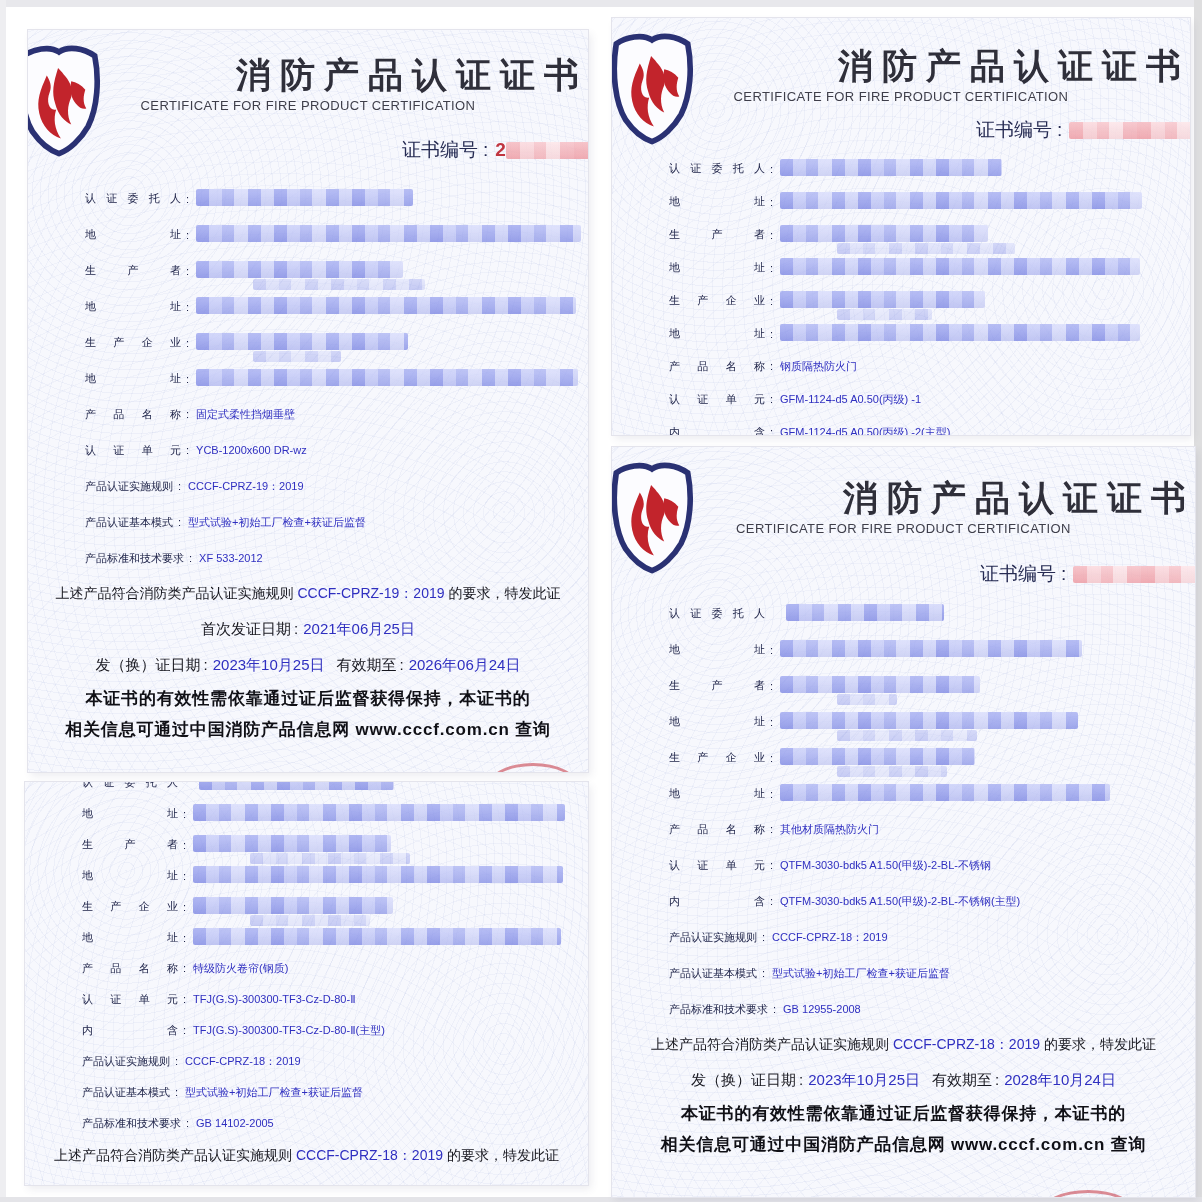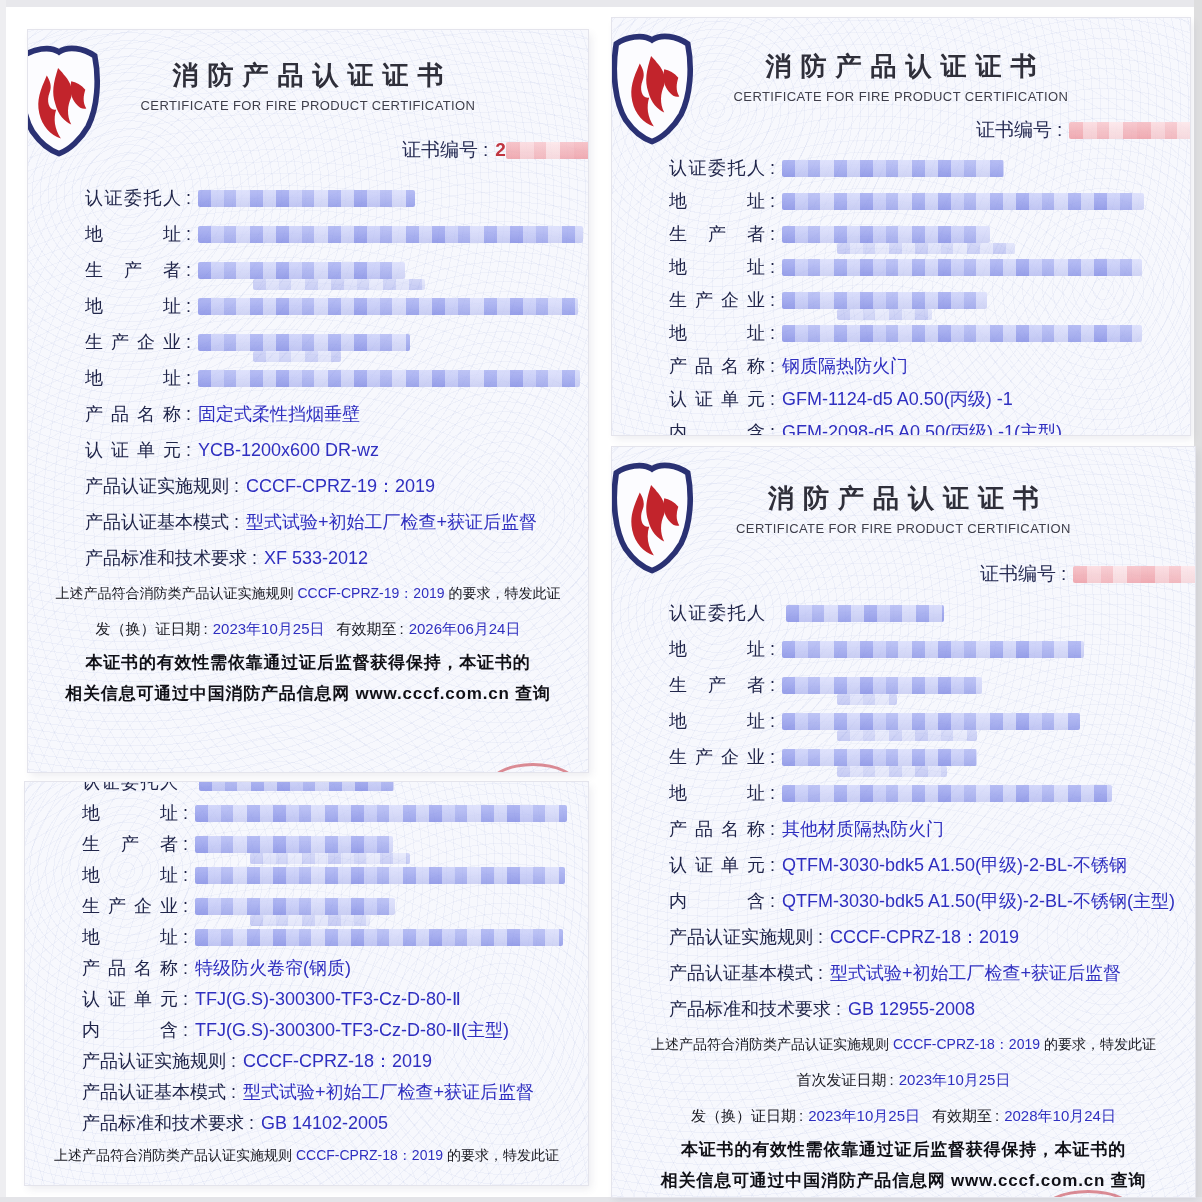--- a/index.html
+++ b/index.html
@@ -23,34 +23,34 @@
   #cert-tl{left:28px;top:30px;width:560px;height:742px;}
   #cert-tr{left:612px;top:18px;width:578px;height:417px;}
   #cert-bl{left:25px;top:782px;width:563px;height:403px;}
   #cert-br{left:612px;top:447px;width:583px;height:750px;}
 
   .logo{position:absolute;top:13px;left:-16px;width:94px;height:114px;}
   #cert-tr .logo,#cert-br .logo{left:-7px;}
 
   .hdr{position:relative;}
   #cert-tl .hdr{padding-top:30px;} #cert-tr .hdr{padding-top:33px;} #cert-br .hdr{padding-top:36px;}
-  .hdr-title{text-align:center;font-size:26px;line-height:30px;letter-spacing:9px;color:#2f2f3a;font-weight:600;text-indent:9px;}
+  .hdr-title{text-align:right;font-size:35px;line-height:30px;letter-spacing:9px;color:#2f2f3a;font-weight:600;text-indent:9px;}
   .hdr-sub{text-align:center;font-size:13px;line-height:15px;letter-spacing:0.4px;color:#3e3e4a;margin-top:8px;}
 
   .certno{font-size:19px;color:#252a52;white-space:nowrap;}
   #cert-tl .certno{margin-top:24px;padding-left:374px;}
   #cert-tr .certno{margin-top:13px;padding-left:364px;}
   #cert-br .certno{margin-top:25px;padding-left:368px;}
   .certno-digit{color:#c03540;font-weight:600;}
 
   .fields{padding-left:57px;}
   #cert-tl .fields{margin-top:26px;} #cert-tr .fields{margin-top:16px;} #cert-br .fields{margin-top:17px;}
   #cert-bl .fields{margin-top:0;padding-top:0;}
 
-  .row{position:relative;height:19px;font-size:18px;color:#20254a;white-space:nowrap;line-height:19px;}
+  .row{position:relative;height:19px;font-size:11px;color:#20254a;white-space:nowrap;line-height:19px;}
   #cert-tl .row,#cert-br .row{margin-bottom:17px;}
   #cert-tr .row{margin-bottom:14px;}
   #cert-bl .row{margin-bottom:12px;}
   #cert-bl .row-clipped{margin-top:-9px;}
 
   .lbl{display:inline-block;width:96px;text-align:justify;text-align-last:justify;vertical-align:top;font-weight:500;}
   .lbl.wide{width:auto;text-align-last:auto;}
   .colon{display:inline-block;margin:0 7px 0 5px;}
   .val{color:#2f2fc0;}
 
@@ -114,20 +114,21 @@
       <div class="row"><span class="lbl">地址</span><span class="colon">:</span><span class="rb" style="width:380px"></span></div>
       <div class="row"><span class="lbl">生产企业</span><span class="colon">:</span><span class="rb" style="width:212px"></span><span class="rb sub" style="width:88px"></span></div>
       <div class="row"><span class="lbl">地址</span><span class="colon">:</span><span class="rb" style="width:382px"></span></div>
       <div class="row"><span class="lbl">产品名称</span><span class="colon">:</span><span class="val">固定式柔性挡烟垂壁</span></div>
       <div class="row"><span class="lbl">认证单元</span><span class="colon">:</span><span class="val">YCB-1200x600 DR-wz</span></div>
       <div class="row"><span class="lbl wide">产品认证实施规则</span><span class="colon">:</span><span class="val">CCCF-CPRZ-19：2019</span></div>
       <div class="row"><span class="lbl wide">产品认证基本模式</span><span class="colon">:</span><span class="val">型式试验+初始工厂检查+获证后监督</span></div>
       <div class="row"><span class="lbl wide">产品标准和技术要求</span><span class="colon">:</span><span class="val">XF 533-2012</span></div>
     </div>
     <div class="stmt"><span>上述产品符合消防类产品认证实施规则</span> <span class="val">CCCF-CPRZ-19：2019</span> <span>的要求，特发此证</span></div>
+    <div class="date-row"><span>首次发证日期</span><span class="colon">:</span><span class="val">2021年06月25日</span></div>
     <div class="date-row"><span>发（换）证日期</span><span class="colon">:</span><span class="val">2023年10月25日</span><span class="gap"></span><span>有效期至</span><span class="colon">:</span><span class="val">2026年06月24日</span></div>
     <div class="foot">本证书的有效性需依靠通过证后监督获得保持，本证书的</div>
     <div class="foot f2"><span>相关信息可通过中国消防产品信息网</span> <span>www.cccf.com.cn</span> <span>查询</span></div>
     <div class="seal"></div>
   </div>
 
   <div class="cert" id="cert-tr">
     <svg class="logo" viewBox="0 0 100 120">
       <path d="M50 9 C40 2 22 6 12 13 C7 44 11 76 22 94 C31 107 41 114 50 117 C61 113 73 102 81 88 C91 68 93 38 88 13 C76 5 60 2 50 9 Z" fill="#fcfcff" stroke="#2a3173" stroke-width="6"></path>
       <path d="M37 34 C30 50 26 60 29 74 C32 88 41 97 52 101 C45 90 44 80 47 70 C40 72 36 62 40 52 C43 45 40 39 37 34 Z" fill="#c2242c"></path>
@@ -143,21 +144,21 @@
     </div>
     <div class="fields">
       <div class="row"><span class="lbl">认证委托人</span><span class="colon">:</span><span class="rb" style="width:222px"></span></div>
       <div class="row"><span class="lbl">地址</span><span class="colon">:</span><span class="rb" style="width:362px"></span></div>
       <div class="row"><span class="lbl">生产者</span><span class="colon">:</span><span class="rb" style="width:208px"></span><span class="rb sub" style="width:178px"></span></div>
       <div class="row"><span class="lbl">地址</span><span class="colon">:</span><span class="rb" style="width:360px"></span></div>
       <div class="row"><span class="lbl">生产企业</span><span class="colon">:</span><span class="rb" style="width:205px"></span><span class="rb sub" style="width:95px"></span></div>
       <div class="row"><span class="lbl">地址</span><span class="colon">:</span><span class="rb" style="width:360px"></span></div>
       <div class="row"><span class="lbl">产品名称</span><span class="colon">:</span><span class="val">钢质隔热防火门</span></div>
       <div class="row"><span class="lbl">认证单元</span><span class="colon">:</span><span class="val">GFM-1124-d5 A0.50(丙级) -1</span></div>
-      <div class="row"><span class="lbl">内含</span><span class="colon">:</span><span class="val">GFM-2098-d5 A0.50(丙级) -1(主型)</span></div>
+      <div class="row"><span class="lbl">内含</span><span class="colon">:</span><span class="val">GFM-1124-d5 A0.50(丙级) -2(主型)</span></div>
     </div>
   </div>
 
   <div class="cert" id="cert-bl">
     <div class="fields">
       <div class="row row-clipped"><span class="lbl">认证委托人</span><span class="rb noc" style="width:195px"></span></div>
       <div class="row"><span class="lbl">地址</span><span class="colon">:</span><span class="rb" style="width:372px"></span></div>
       <div class="row"><span class="lbl">生产者</span><span class="colon">:</span><span class="rb" style="width:198px"></span><span class="rb sub" style="width:160px"></span></div>
       <div class="row"><span class="lbl">地址</span><span class="colon">:</span><span class="rb" style="width:370px"></span></div>
       <div class="row"><span class="lbl">生产企业</span><span class="colon">:</span><span class="rb" style="width:200px"></span><span class="rb sub" style="width:120px"></span></div>
@@ -194,19 +195,18 @@
       <div class="row"><span class="lbl">生产企业</span><span class="colon">:</span><span class="rb" style="width:195px"></span><span class="rb sub" style="width:110px"></span></div>
       <div class="row"><span class="lbl">地址</span><span class="colon">:</span><span class="rb" style="width:330px"></span></div>
       <div class="row"><span class="lbl">产品名称</span><span class="colon">:</span><span class="val">其他材质隔热防火门</span></div>
       <div class="row"><span class="lbl">认证单元</span><span class="colon">:</span><span class="val">QTFM-3030-bdk5 A1.50(甲级)-2-BL-不锈钢</span></div>
       <div class="row"><span class="lbl">内含</span><span class="colon">:</span><span class="val">QTFM-3030-bdk5 A1.50(甲级)-2-BL-不锈钢(主型)</span></div>
       <div class="row"><span class="lbl wide">产品认证实施规则</span><span class="colon">:</span><span class="val">CCCF-CPRZ-18：2019</span></div>
       <div class="row"><span class="lbl wide">产品认证基本模式</span><span class="colon">:</span><span class="val">型式试验+初始工厂检查+获证后监督</span></div>
       <div class="row"><span class="lbl wide">产品标准和技术要求</span><span class="colon">:</span><span class="val">GB 12955-2008</span></div>
     </div>
     <div class="stmt"><span>上述产品符合消防类产品认证实施规则</span> <span class="val">CCCF-CPRZ-18：2019</span> <span>的要求，特发此证</span></div>
-    <div class="date-row"><span>首次发证日期</span><span class="colon">:</span><span class="val">2023年10月25日</span></div>
     <div class="date-row"><span>发（换）证日期</span><span class="colon">:</span><span class="val">2023年10月25日</span><span class="gap"></span><span>有效期至</span><span class="colon">:</span><span class="val">2028年10月24日</span></div>
     <div class="foot">本证书的有效性需依靠通过证后监督获得保持，本证书的</div>
     <div class="foot f2"><span>相关信息可通过中国消防产品信息网</span> <span>www.cccf.com.cn</span> <span>查询</span></div>
     <div class="seal"></div>
   </div>
 </div>
 
 </body></html>

